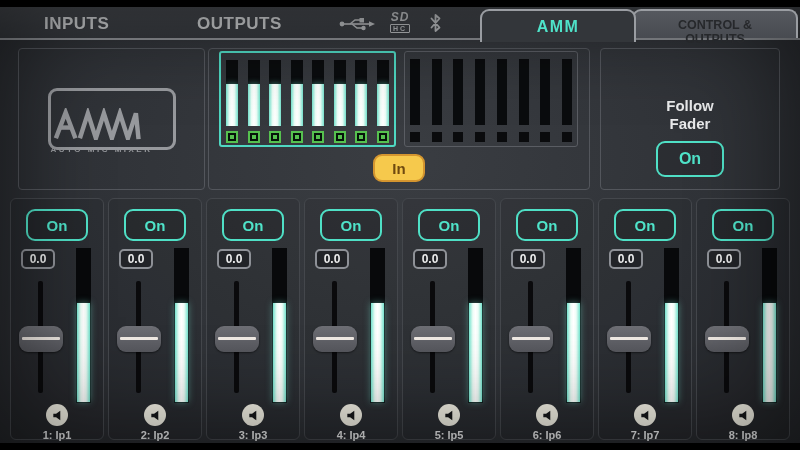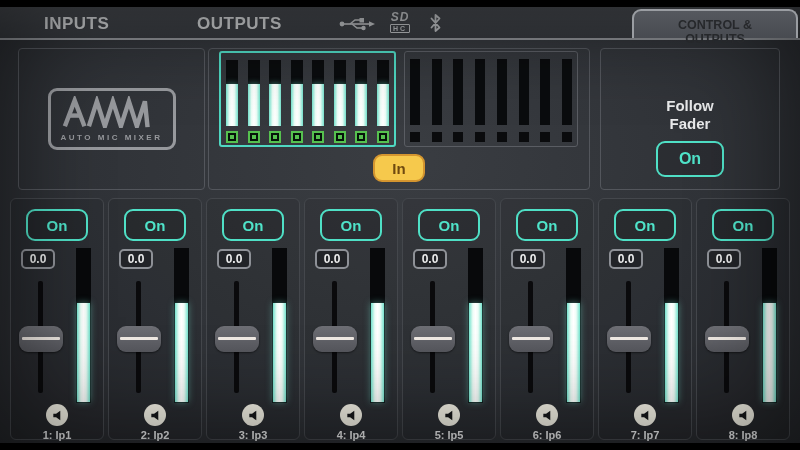--- a/index.html
+++ b/index.html
@@ -56,21 +56,21 @@
     padding-top:8px;
   }
   
   .panel-box{
     position:absolute;top:41px;height:142px;box-sizing:border-box;
     border:1.5px solid #53565c;border-radius:4px;
   }
   .logo-box{left:18px;width:187px;display:flex;align-items:center;justify-content:center;}
   .amm-logo{
     width:128px;height:62px;border:3px solid #97999d;border-radius:9px;
-    box-sizing:border-box;text-align:center;padding-top:5px;
+    box-sizing:border-box;padding-top:17px;
   }
   .amm-logo .sub{
     display:block;font-size:8px;font-weight:bold;letter-spacing:2.5px;color:#97999d;margin-top:1px;
   }
   .mid-box{left:208px;width:382px;}
   .meters-box{
     position:absolute;top:2px;box-sizing:border-box;height:96px;
     display:flex;justify-content:space-between;align-items:flex-start;
     padding:7px 5px 0 5px;
   }
@@ -175,20 +175,21 @@
       <span class="sd2">HC</span>
     </span>
 
     <span class="bt-icon">
       <svg width="13" height="20" viewBox="0 0 13 20">
         <path d="M2.5 5.5 L10.5 14.5 L6.5 18 L6.5 2 L10.5 5.5 L2.5 14.5" stroke="#b6b8bb" stroke-width="1.8" fill="none" stroke-linejoin="round" stroke-linecap="round"></path>
       </svg>
     </span>
   </div>
 
+  <div class="tab tab-amm">AMM</div>
   <div class="tab tab-ctrl">
     <span>CONTROL &amp;</span><br>
     <span>OUTPUTS</span>
   </div>
 
   <div class="panel-box logo-box">
     <div class="amm-logo">
       <svg width="104" height="32" viewBox="0 0 116 36">
         <g stroke="#97999d" stroke-width="5" fill="none">
           <path d="M5 34 L16 5 L27 34"></path>

